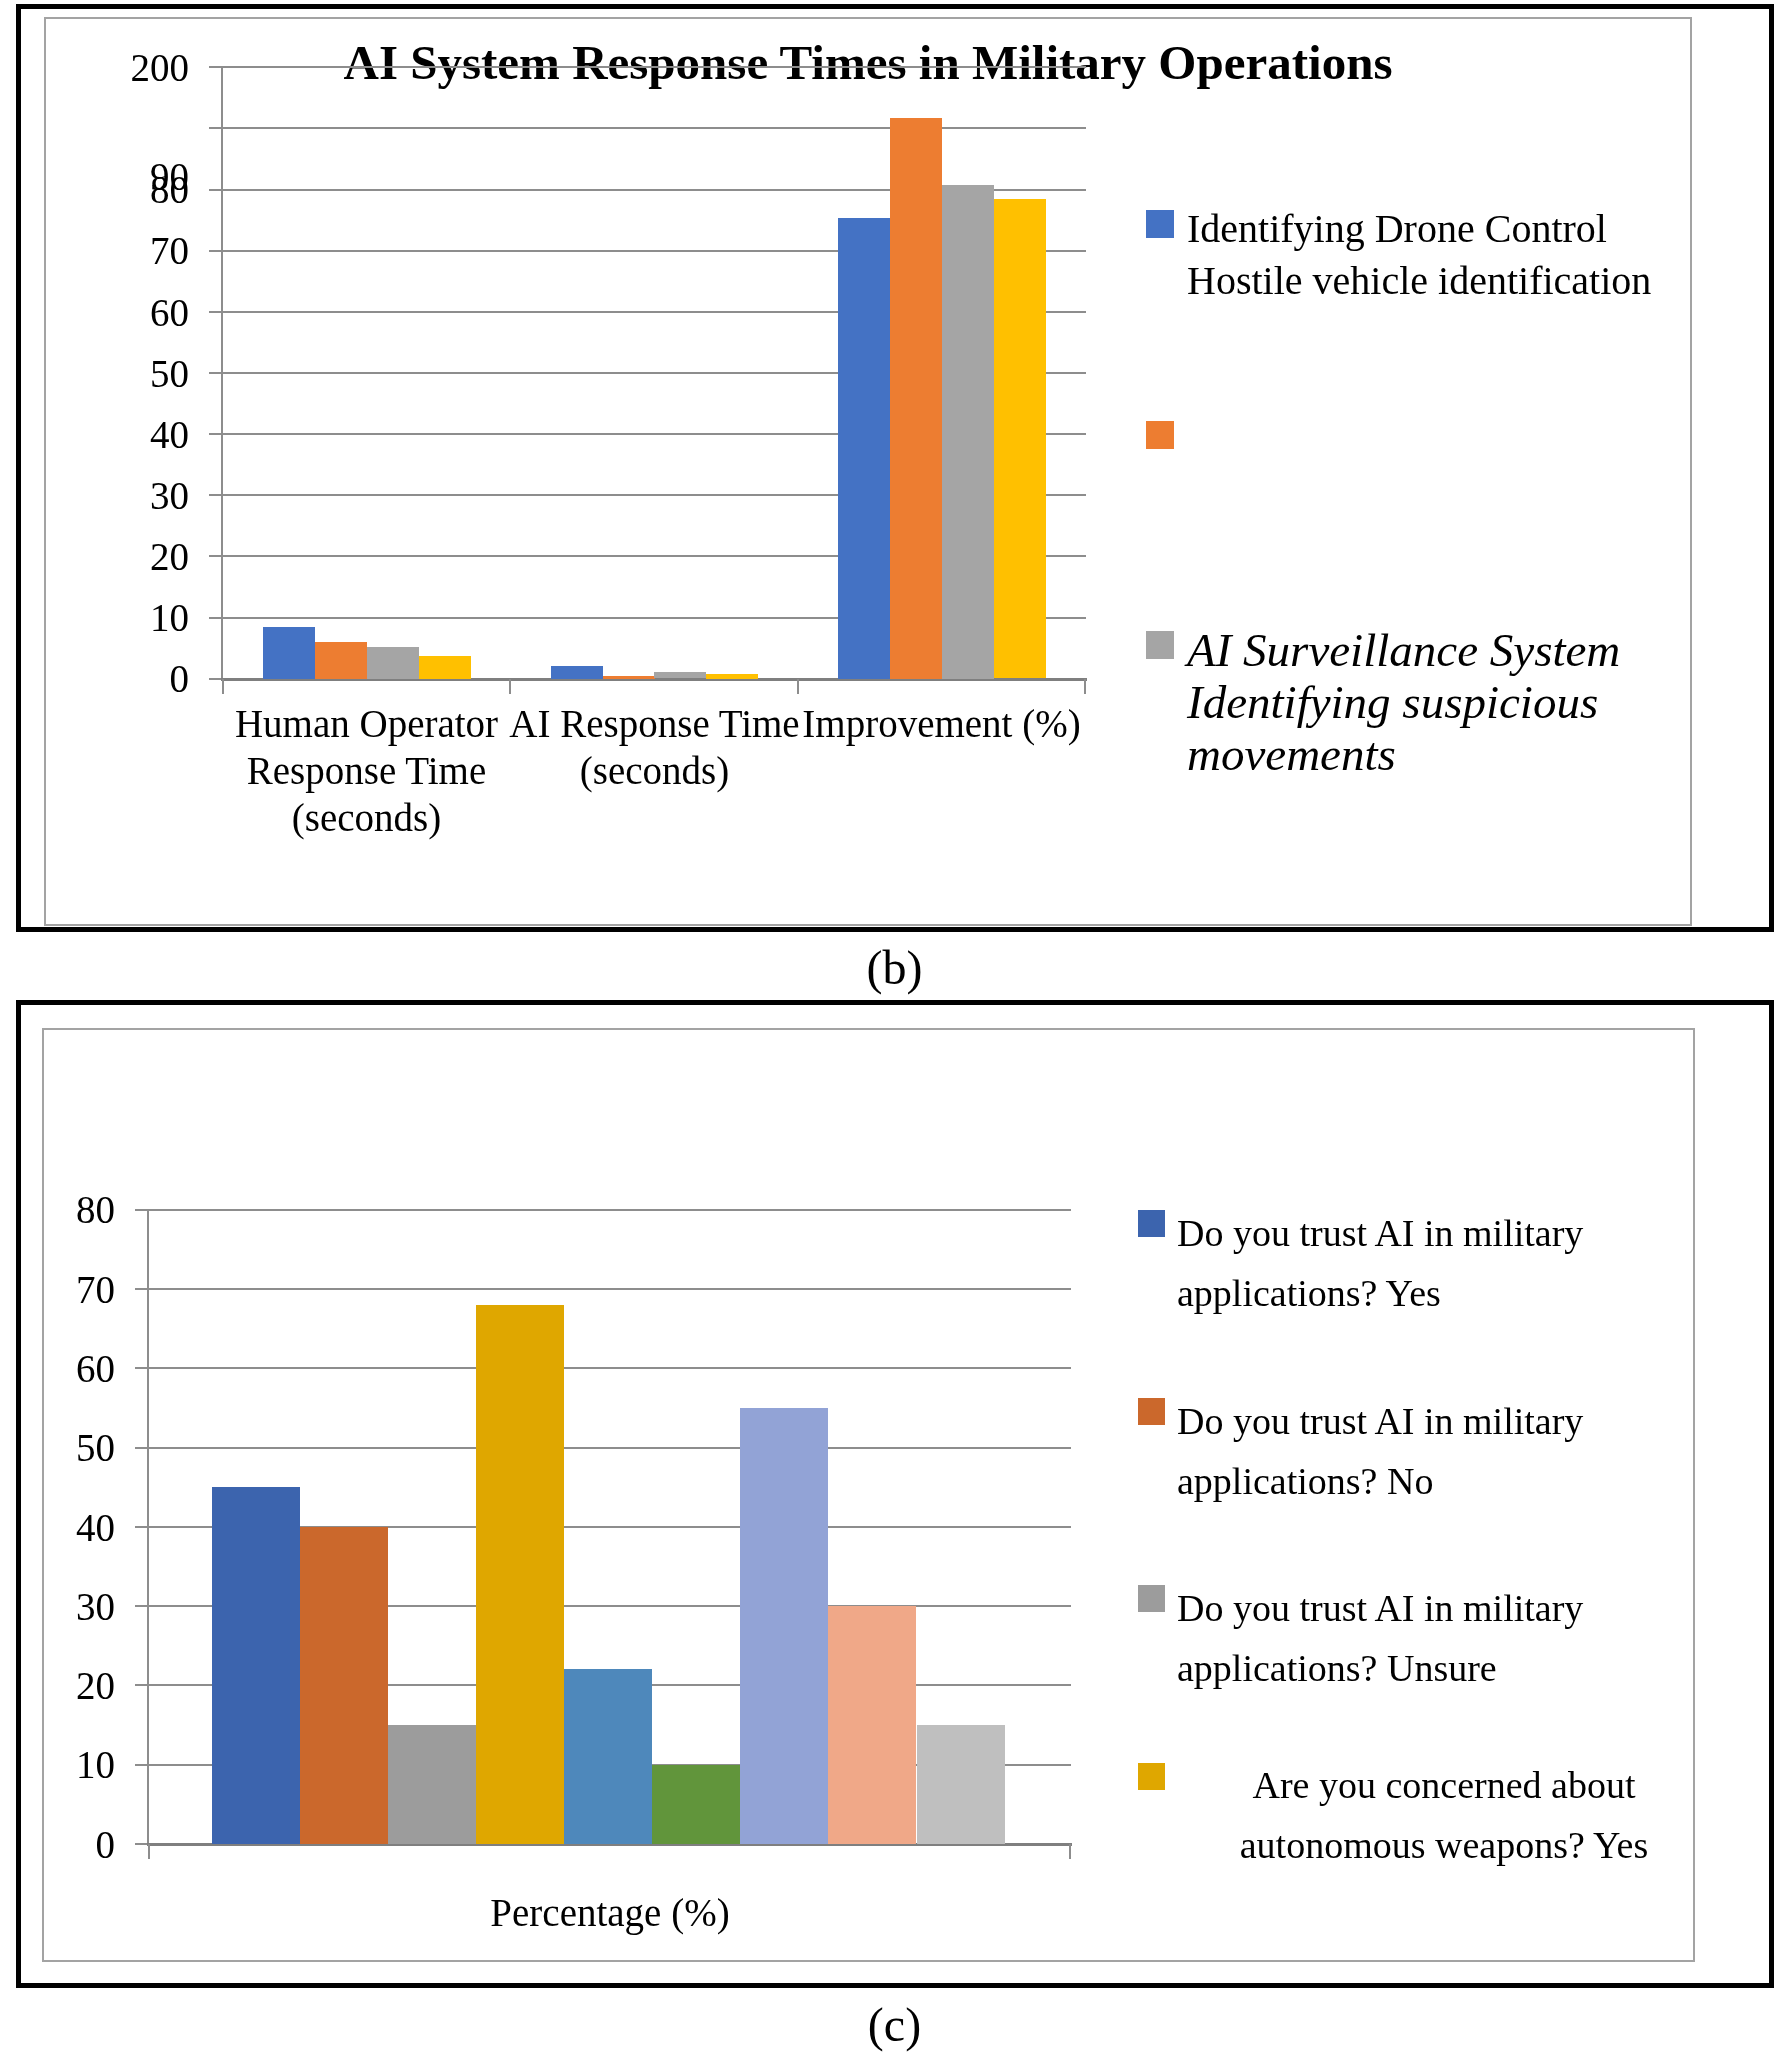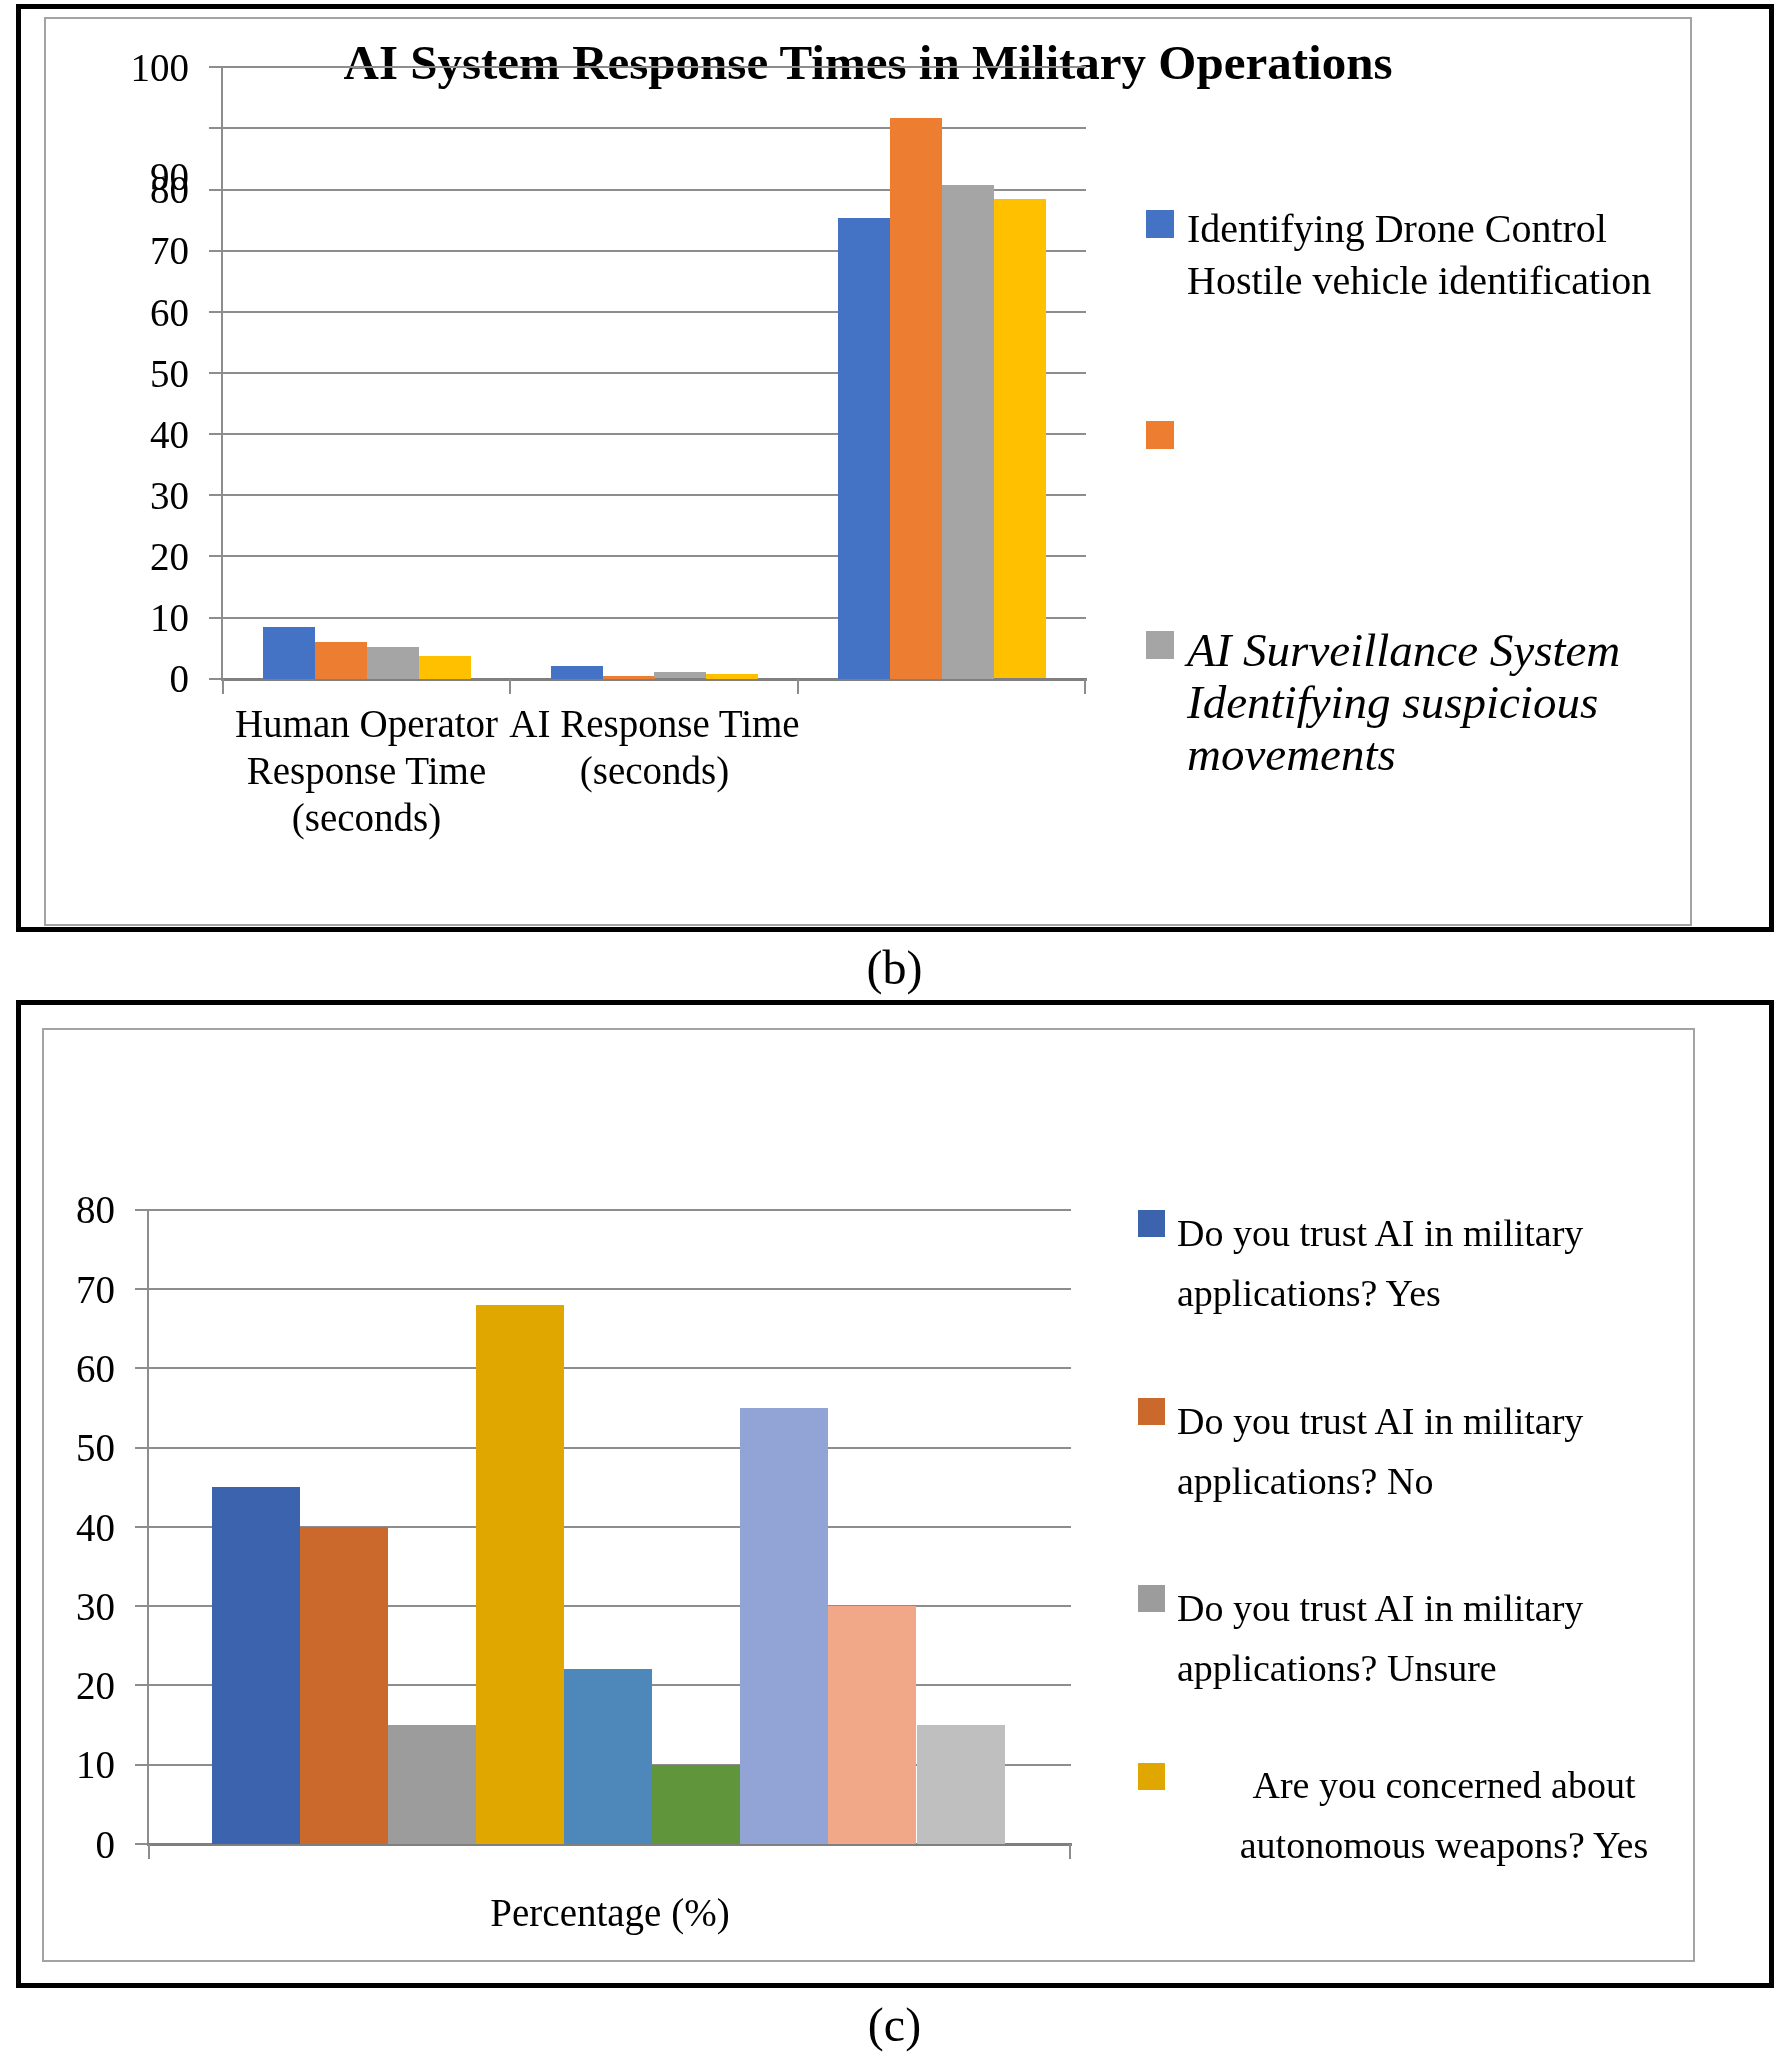--- a/index.html
+++ b/index.html
@@ -98,21 +98,21 @@
       <div class="tick" style="left: 209px; top: 250px; width: 13.5px; height: 2.1px; background: rgb(141, 141, 141);"></div>
       <div class="ytick-label" style="left: 23px; top: 228px; width: 166px;">70</div>
       <div class="gridline" style="left: 223px; top: 189px; width: 863px; height: 2.1px; background: rgb(141, 141, 141);"></div>
       <div class="tick" style="left: 209px; top: 189px; width: 13.5px; height: 2.1px; background: rgb(141, 141, 141);"></div>
       <div class="ytick-label" style="left: 23px; top: 167px; width: 166px;">80</div>
       <div class="gridline" style="left: 223px; top: 127px; width: 863px; height: 2.1px; background: rgb(141, 141, 141);"></div>
       <div class="tick" style="left: 209px; top: 127px; width: 13.5px; height: 2.1px; background: rgb(141, 141, 141);"></div>
       <div class="ytick-label" style="left: 23px; top: 106px; width: 166px; margin-top: 48px;">90</div>
       <div class="gridline" style="left: 223px; top: 66px; width: 863px; height: 2.1px; background: rgb(141, 141, 141);"></div>
       <div class="tick" style="left: 209px; top: 66px; width: 13.5px; height: 2.1px; background: rgb(141, 141, 141);"></div>
-      <div class="ytick-label" style="left: 23px; top: 45px; width: 166px;">100</div>
+      <div class="ytick-label" style="left: 23px; top: 45px; width: 166px;">200</div>
       <div class="axisline" style="left: 221px; top: 66px; width: 2.1px; height: 614px; background: rgb(141, 141, 141);"></div>
       <div class="axisline" style="left: 221px; top: 678px; width: 866px; height: 2.6px; background: rgb(127, 127, 127);"></div>
       <div class="tick" style="left: 222px; top: 679px; width: 2.1px; height: 14.5px; background: rgb(141, 141, 141);"></div>
       <div class="tick" style="left: 509px; top: 679px; width: 2.1px; height: 14.5px; background: rgb(141, 141, 141);"></div>
       <div class="tick" style="left: 797px; top: 679px; width: 2.1px; height: 14.5px; background: rgb(141, 141, 141);"></div>
       <div class="tick" style="left: 1084px; top: 679px; width: 2.1px; height: 14.5px; background: rgb(141, 141, 141);"></div>
       <div class="bar" style="left: 263px; top: 627px; width: 52px; height: 52px; background: rgb(68, 114, 196);"></div>
       <div class="bar" style="left: 551px; top: 666px; width: 52px; height: 13px; background: rgb(68, 114, 196);"></div>
       <div class="bar" style="left: 838px; top: 218px; width: 52px; height: 461px; background: rgb(68, 114, 196);"></div>
       <div class="bar" style="left: 315px; top: 642px; width: 52px; height: 37px; background: rgb(237, 125, 49);"></div>
@@ -122,20 +122,21 @@
       <div class="bar" style="left: 654px; top: 672px; width: 52px; height: 6.2px; background: rgb(165, 165, 165);"></div>
       <div class="bar" style="left: 942px; top: 185px; width: 52px; height: 494px; background: rgb(165, 165, 165);"></div>
       <div class="bar" style="left: 419px; top: 656px; width: 52px; height: 23px; background: rgb(255, 192, 0);"></div>
       <div class="bar" style="left: 706px; top: 674px; width: 52px; height: 4.7px; background: rgb(255, 192, 0);"></div>
       <div class="bar" style="left: 994px; top: 199px; width: 52px; height: 479px; background: rgb(255, 192, 0);"></div>
       <div class="cat-label" style="left: 206px; top: 700px; width: 321px;">Human Operator
 Response Time
 (seconds)</div>
       <div class="cat-label" style="left: 494px; top: 700px; width: 321px;">AI Response Time
 (seconds)</div>
+      <div class="cat-label" style="left: 781px; top: 700px; width: 321px;">Improvement (%)</div>
       <div class="legend-swatch" style="left: 1146px; top: 210px; width: 28px; height: 28px; background: rgb(68, 114, 196);"></div>
       <div class="legend-label" style="left: 1187px; top: 203px; width: 528px; font-size: 40px; line-height: 52px;">Identifying Drone Control Hostile vehicle identification</div>
       <div class="legend-swatch" style="left: 1146px; top: 421px; width: 28px; height: 28px; background: rgb(237, 125, 49);"></div>
       <div class="legend-swatch" style="left: 1146px; top: 631px; width: 28px; height: 28px; background: rgb(165, 165, 165);"></div>
       <div class="legend-label" style="left: 1187px; top: 624px; width: 528px; font-size: 47px; line-height: 52px; font-style: italic;">AI Surveillance System Identifying suspicious movements</div>
     </div>
 
   <div class="caption" style="top:939px;">(b)</div>
 
   <div class="panel" style="left:15.5px; top:1000px; width:1758px; height:988px;"></div>

